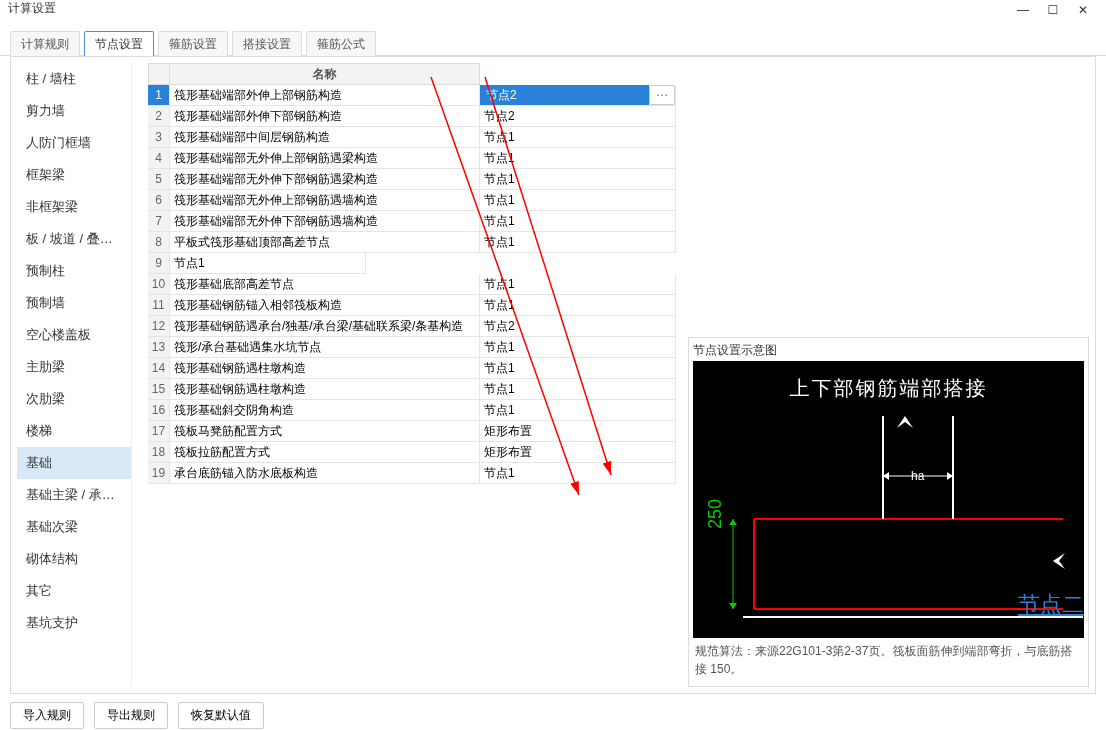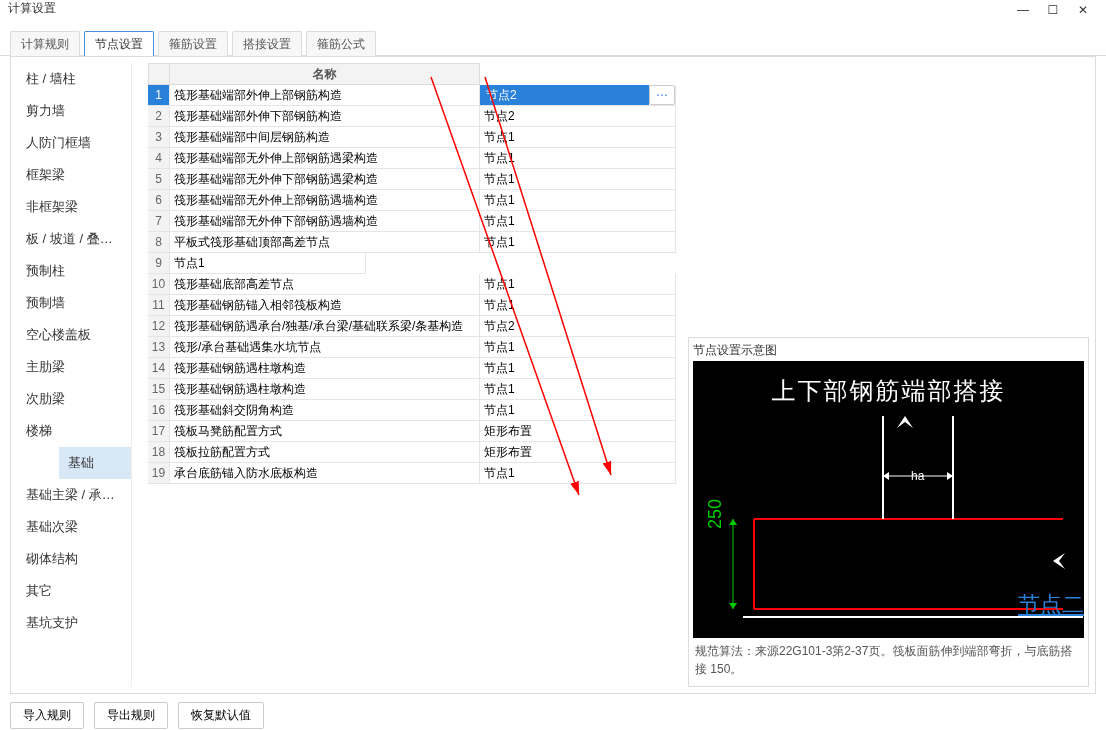--- a/index.html
+++ b/index.html
@@ -6,42 +6,42 @@
 body { background: #fff; width: 1106px; height: 730px; overflow: hidden; }
 .titlebar { height: 30px; display: flex; align-items: flex-start; padding: 0 8px; color: #333; }
 .titlebar .spacer { flex: 1; }
 .titlebar .ctl { width: 30px; height: 20px; display:flex; align-items:center; justify-content:center; color:#333; cursor:pointer; }
 .tabs { height: 26px; display:flex; gap:0; padding: 0 10px; border-bottom:1px solid #dcdcdc; }
 .tab { padding: 4px 10px; border:1px solid #dcdcdc; border-bottom:none; background:#f7f7f7; margin-right:4px; border-radius:2px 2px 0 0; cursor:pointer; color:#555; position:relative; top:1px; }
 .tab.active { background:#fff; border-color:#4a90d9; color:#333; z-index:2; }
 .content { border:1px solid #dcdcdc; margin: 0 10px 8px 10px; padding: 6px; height: 638px; display:flex; gap:16px; position:relative; }
 .sidebar { width: 115px; border-right:1px solid #eee; overflow:hidden; }
 .side-item { padding: 7px 9px; cursor:pointer; color:#333; white-space:nowrap; overflow:hidden; text-overflow:ellipsis; font-size:13px; }
-.side-item.active { background:#d9e8f7;margin-left:42px; }
+.side-item.active { background:#d9e8f7; }
 .table-area { flex:1; display:flex; flex-direction:column; }
 .thead { display:flex; height:22px;text-align:right; }
 .th { background:#f3f3f3; border:1px solid #dcdcdc; border-left:none; display:flex; align-items:center; justify-content:center; color:#555; font-weight:bold; }
 .th.num { width:22px; border-left:1px solid #dcdcdc; }
 .th.name { width:310px; }
 .th.node { width:196px; background:#2981d9; color:#fff; border-color:#2981d9; }
 .tbody { flex:1; overflow:auto; }
 .row { display:flex; height:21px; }
 .cell { border-right:1px solid #e5e5e5; border-bottom:1px solid #e5e5e5; display:flex; align-items:center; padding:0 4px; background:#fff; }
 .cell.num { width:22px; justify-content:center; background:#f3f3f3; color:#666; }
 .cell.name { width:310px; }
 .cell.node { width:196px; }
 .row.sel .cell.num { background:#2981d9; color:#fff; }
 .row.sel .cell.node { padding:0; }
 .node-edit { width:100%; height:100%; display:flex; }
 .node-edit .val { flex:1; background:#2981d9; color:#fff; display:flex; align-items:center; padding:0 6px; }
 .node-edit .btn { width:22px; display:flex; align-items:center; justify-content:center; color:#2981d9; cursor:pointer; }
 .preview { width: 401px; position:absolute; right:6px; top:280px; bottom:6px; border:1px solid #dcdcdc; background:#fff; padding:4px; display:flex; flex-direction:column; }
 .preview-title { color:#333; margin-bottom:2px; }
 .diagram { flex:1; background:#000; position:relative; color:#fff; overflow:hidden; }
-.diag-title { position:absolute; top:14px; left:0; right:0; text-align:center; font-size:24px; letter-spacing:2px; }
+.diag-title { position:absolute; top:14px; left:0; right:0; text-align:center; font-size:20px; letter-spacing:2px; }
 .diag-ha { position:absolute; top:108px; left:218px; font-size:12px; }
 .diag-250 { position:absolute; top:168px; left:12px; color:#0c0; font-size:18px; transform:rotate(-90deg); transform-origin:left top; }
 .diag-node { position:absolute; bottom:18px; left:0; right:0; text-align:right; color:#2981d9; font-size:22px; text-decoration:underline; cursor:pointer; }
 .preview-desc { color:#555; padding:4px 2px; line-height:1.5; }
 .bottom-btns { padding:0 10px; display:flex; gap:10px; }
 .btn { border:1px solid #ccc; padding:4px 12px; background:#fff; cursor:pointer; border-radius:2px; }
 .arrows { position:absolute; top:0; left:0; pointer-events:none; }
 </style>
 </head>
 <body>

